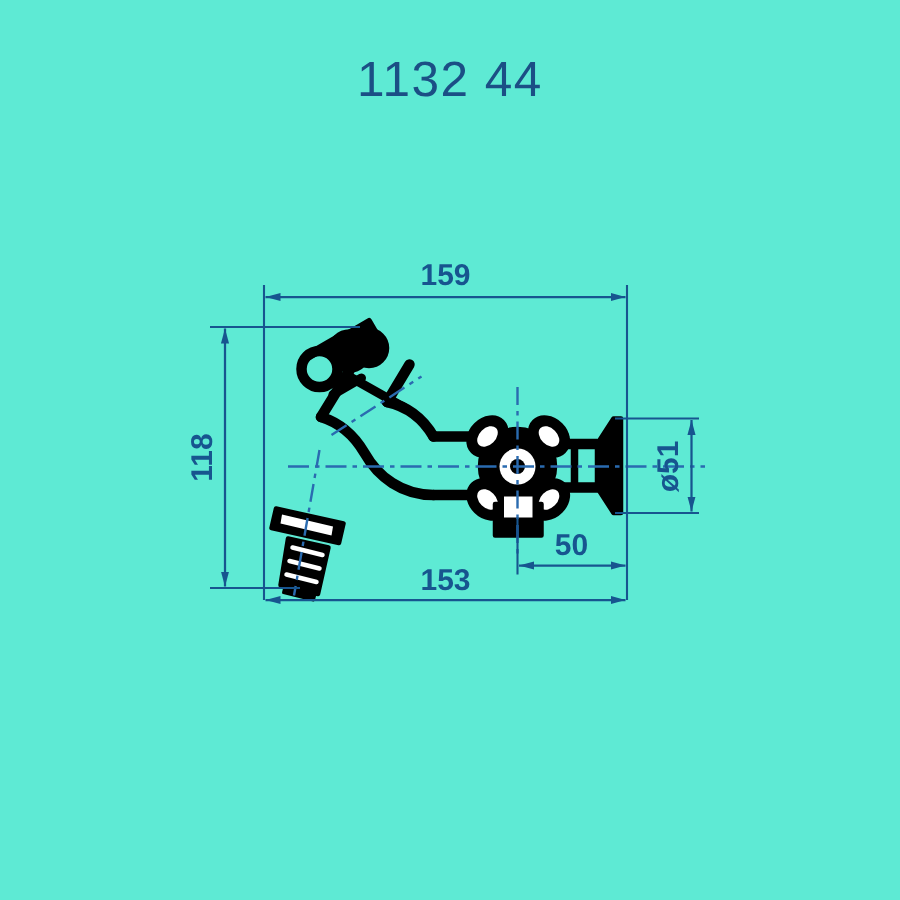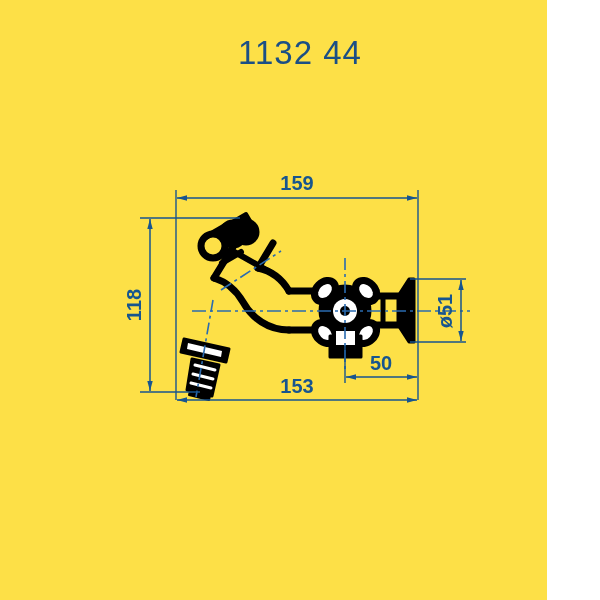--- a/index.html
+++ b/index.html
@@ -9,23 +9,23 @@
   }
   body {
     width: 600px;
     height: 600px;
     font-family: "Liberation Sans", sans-serif;
     overflow: hidden;
     position: relative;
   }
   #page {
     position: relative;
-    width: 547px;
+    width: 600px;
     height: 600px;
-    background: #fde047;
+    background: #5eead4;
   }
   #title {
     position: absolute;
     left: 0;
     top: 34px;
     width: 600px;
     text-align: center;
     font-family: "Liberation Sans", sans-serif;
     font-size: 33px;
     font-weight: 400;

